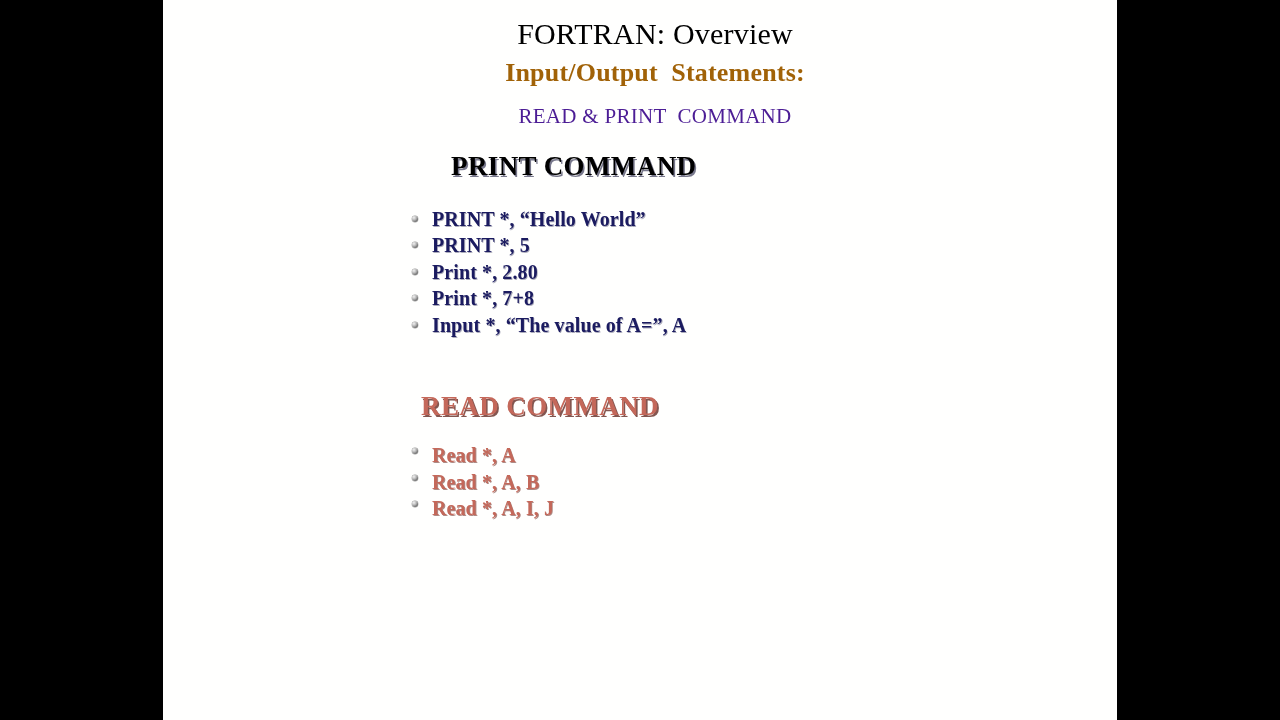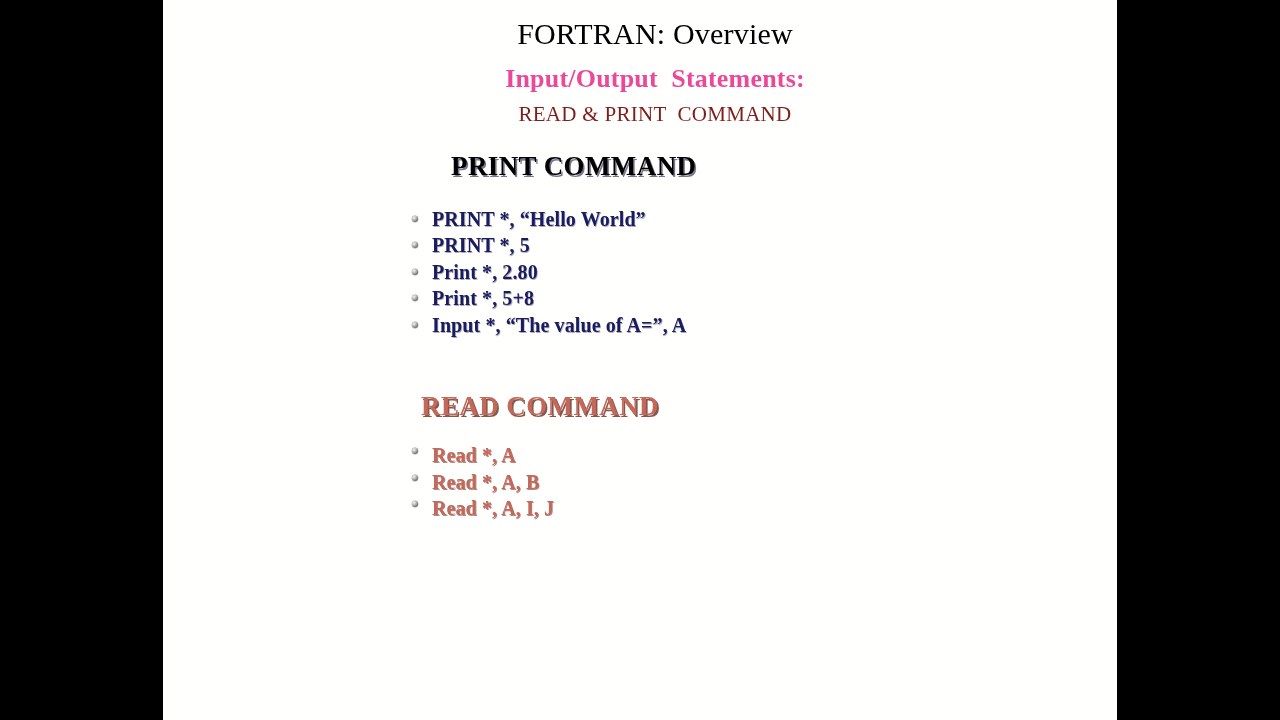--- a/index.html
+++ b/index.html
@@ -55,33 +55,33 @@
     line-height: 40px;
     font-weight: 400;
     color: #000000;
     letter-spacing: 0.2px;
     white-space: pre;
   }
   .title-sub {
     font-size: 26px;
     line-height: 36px;
     font-weight: 700;
-    color: #ec4899;
+    color: #a16207;
     letter-spacing: 0.2px;
     white-space: pre;
-    margin-top: 7px;
+    margin-top: 1px;
   }
   .title-sub2 {
     font-size: 21px;
     line-height: 27px;
     font-weight: 400;
-    color: #7f1d1d;
+    color: #4c1d95;
     letter-spacing: 0.3px;
     white-space: pre;
-    margin-top: 4px;
+    margin-top: 12px;
   }
 
   
   .section-heading {
     position: absolute;
     font-size: 27px;
     font-weight: 700;
     line-height: 32px;
     white-space: pre;
     letter-spacing: 0.4px;
@@ -187,21 +187,21 @@
       <li class="bullet-row">
         <span class="bullet-marker">
             <span class="bullet-dot"></span>
           </span>
         <span class="bullet-text">Print *, 2.80</span>
       </li>
       <li class="bullet-row">
         <span class="bullet-marker">
             <span class="bullet-dot"></span>
           </span>
-        <span class="bullet-text">Print *, 5+8</span>
+        <span class="bullet-text">Print *, 7+8</span>
       </li>
       <li class="bullet-row">
         <span class="bullet-marker">
             <span class="bullet-dot"></span>
           </span>
         <span class="bullet-text">Input *, “The value of A=”, A</span>
       </li>
     </ul>
 
     <div class="section-heading read">READ COMMAND</div>

